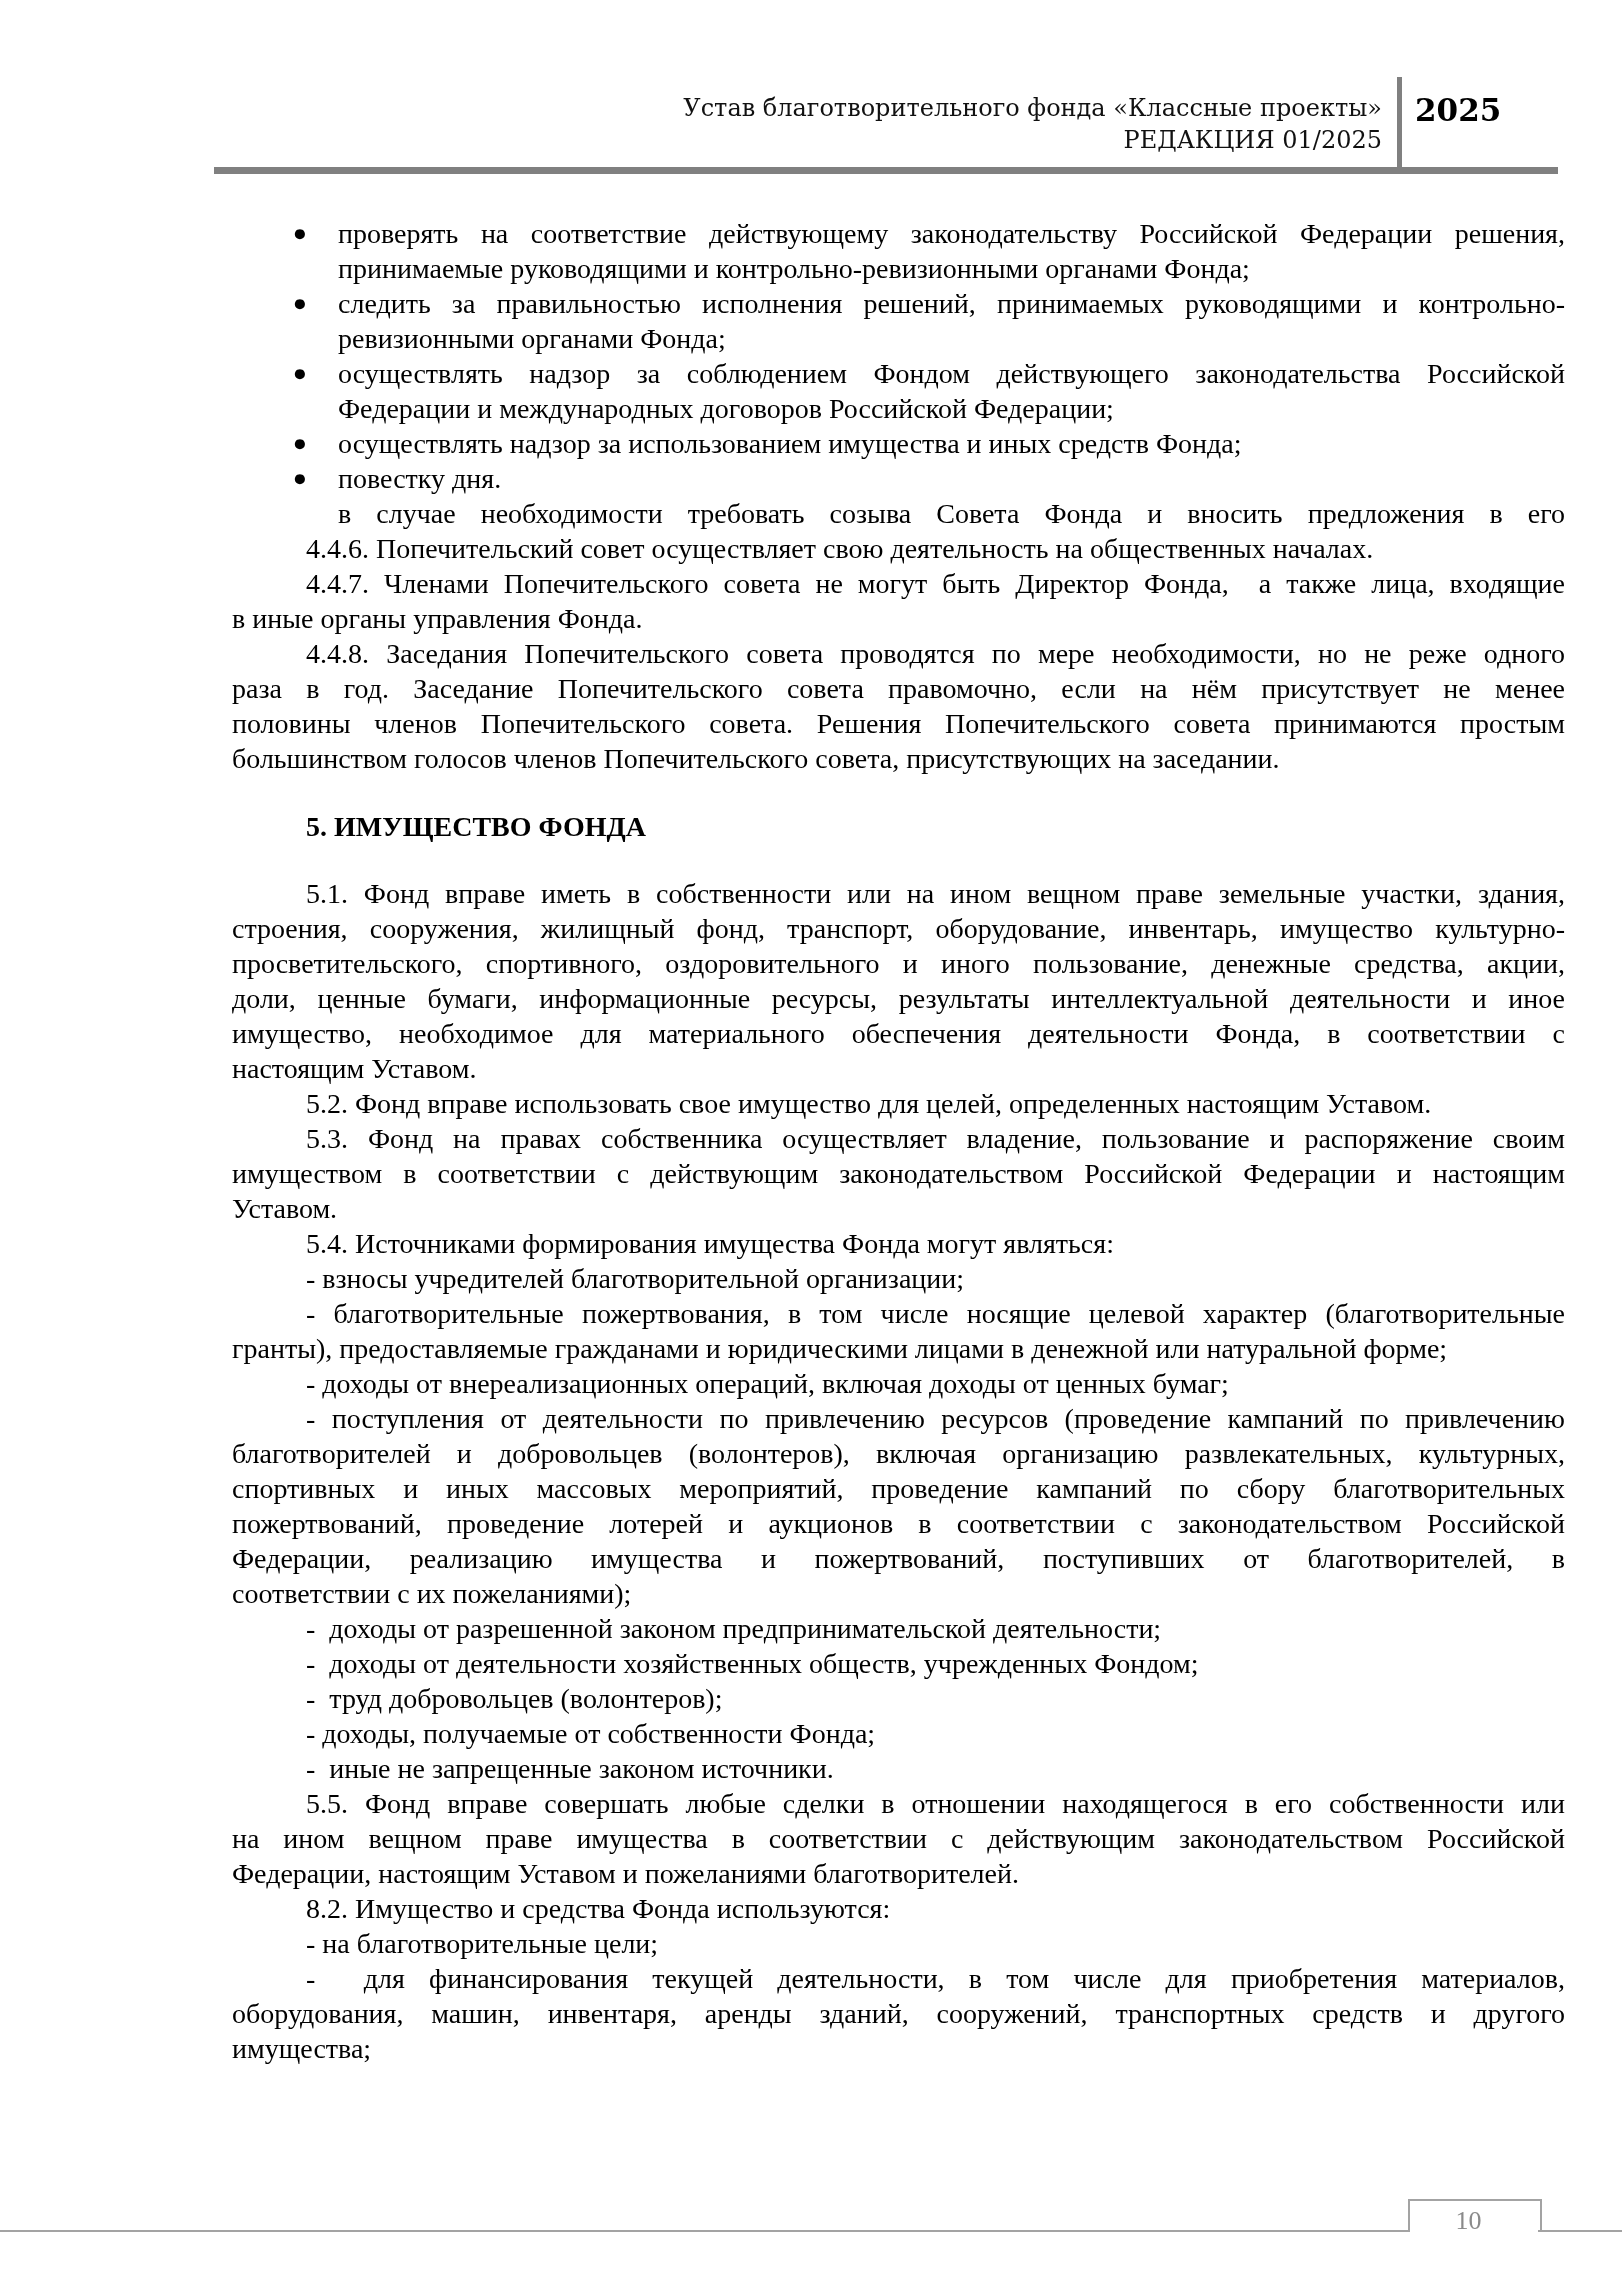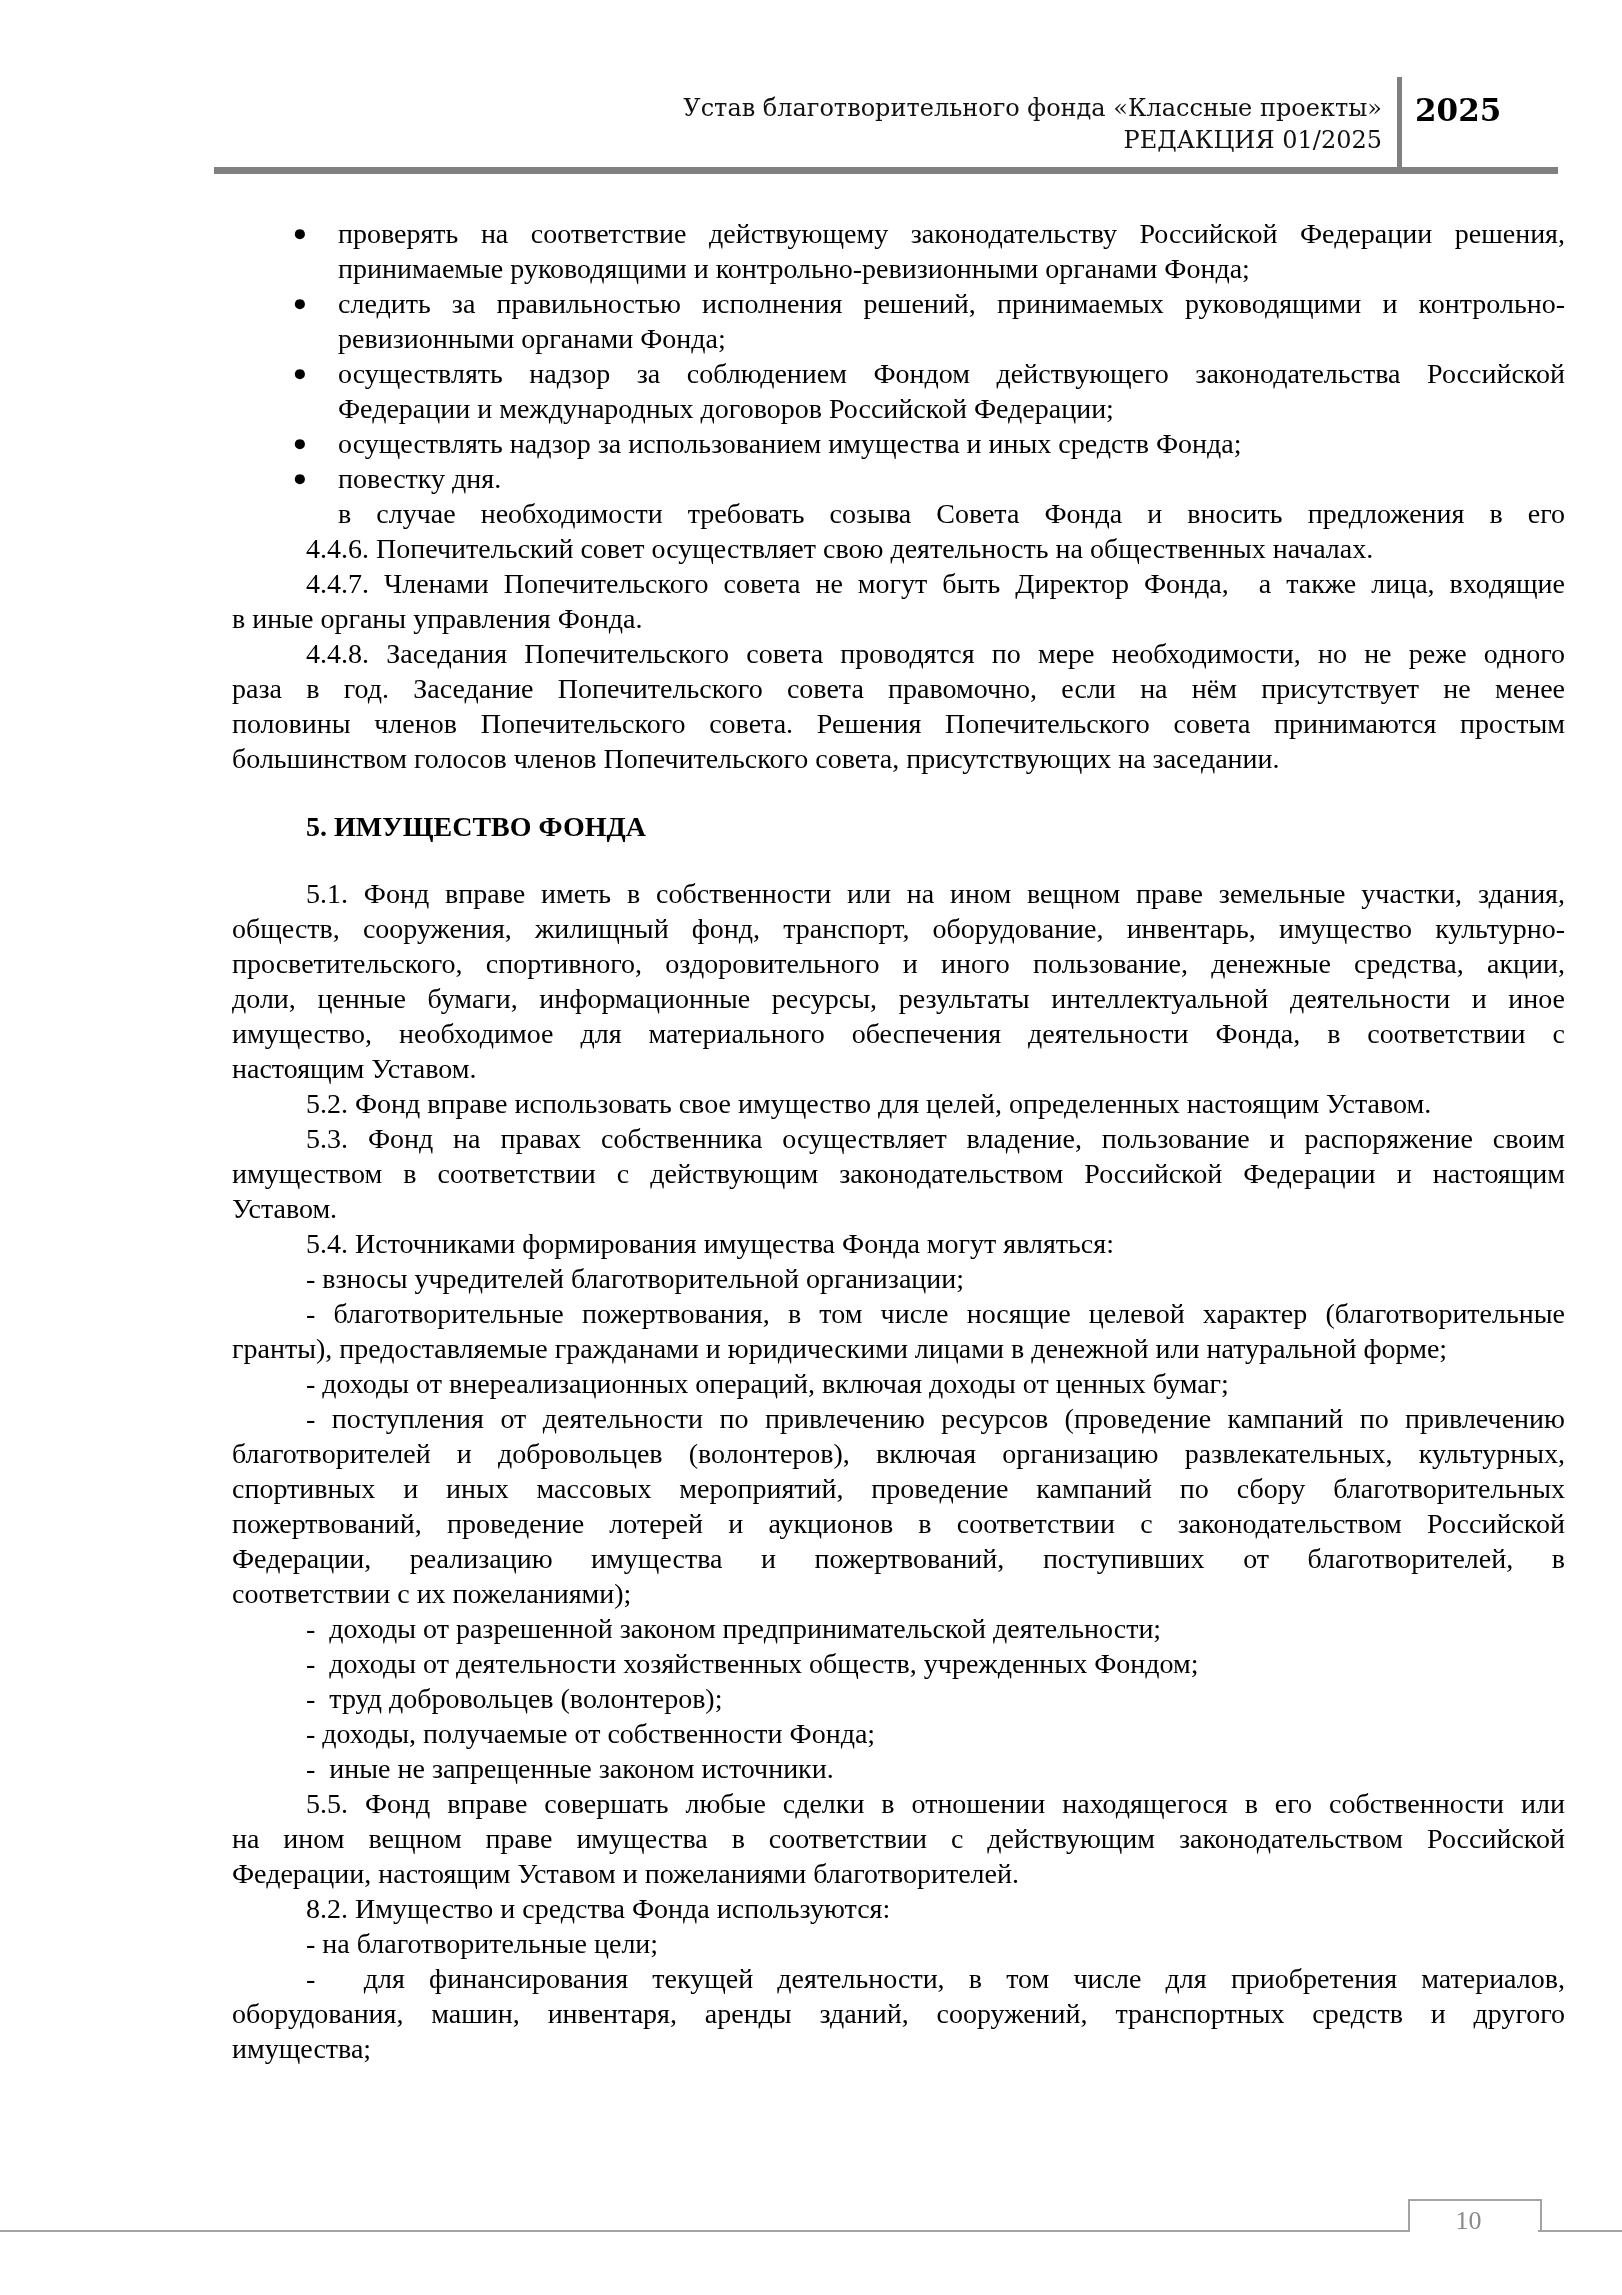--- a/index.html
+++ b/index.html
@@ -77,21 +77,21 @@
     <div class="ln j">половины членов Попечительского совета. Решения Попечительского совета принимаются простым</div>
     <div class="ln">большинством голосов членов Попечительского совета, присутствующих на заседании.</div>
   </div>
 </div>
 
 <div class="heading">5. ИМУЩЕСТВО ФОНДА</div>
 
 <div class="block bottom-block">
   <div>
     <div class="ln j first">5.1. Фонд вправе иметь в собственности или на ином вещном праве земельные участки, здания,</div>
-    <div class="ln j">обществ, сооружения, жилищный фонд, транспорт, оборудование, инвентарь, имущество культурно-</div>
+    <div class="ln j">строения, сооружения, жилищный фонд, транспорт, оборудование, инвентарь, имущество культурно-</div>
     <div class="ln j">просветительского, спортивного, оздоровительного и иного пользование, денежные средства, акции,</div>
     <div class="ln j">доли, ценные бумаги, информационные ресурсы, результаты интеллектуальной деятельности и иное</div>
     <div class="ln j">имущество, необходимое для материального обеспечения деятельности Фонда, в соответствии с</div>
     <div class="ln">настоящим Уставом.</div>
   </div>
   <div>
     <div class="ln first">5.2. Фонд вправе использовать свое имущество для целей, определенных настоящим Уставом.</div>
   </div>
   <div>
     <div class="ln j first">5.3. Фонд на правах собственника осуществляет владение, пользование и распоряжение своим</div>

